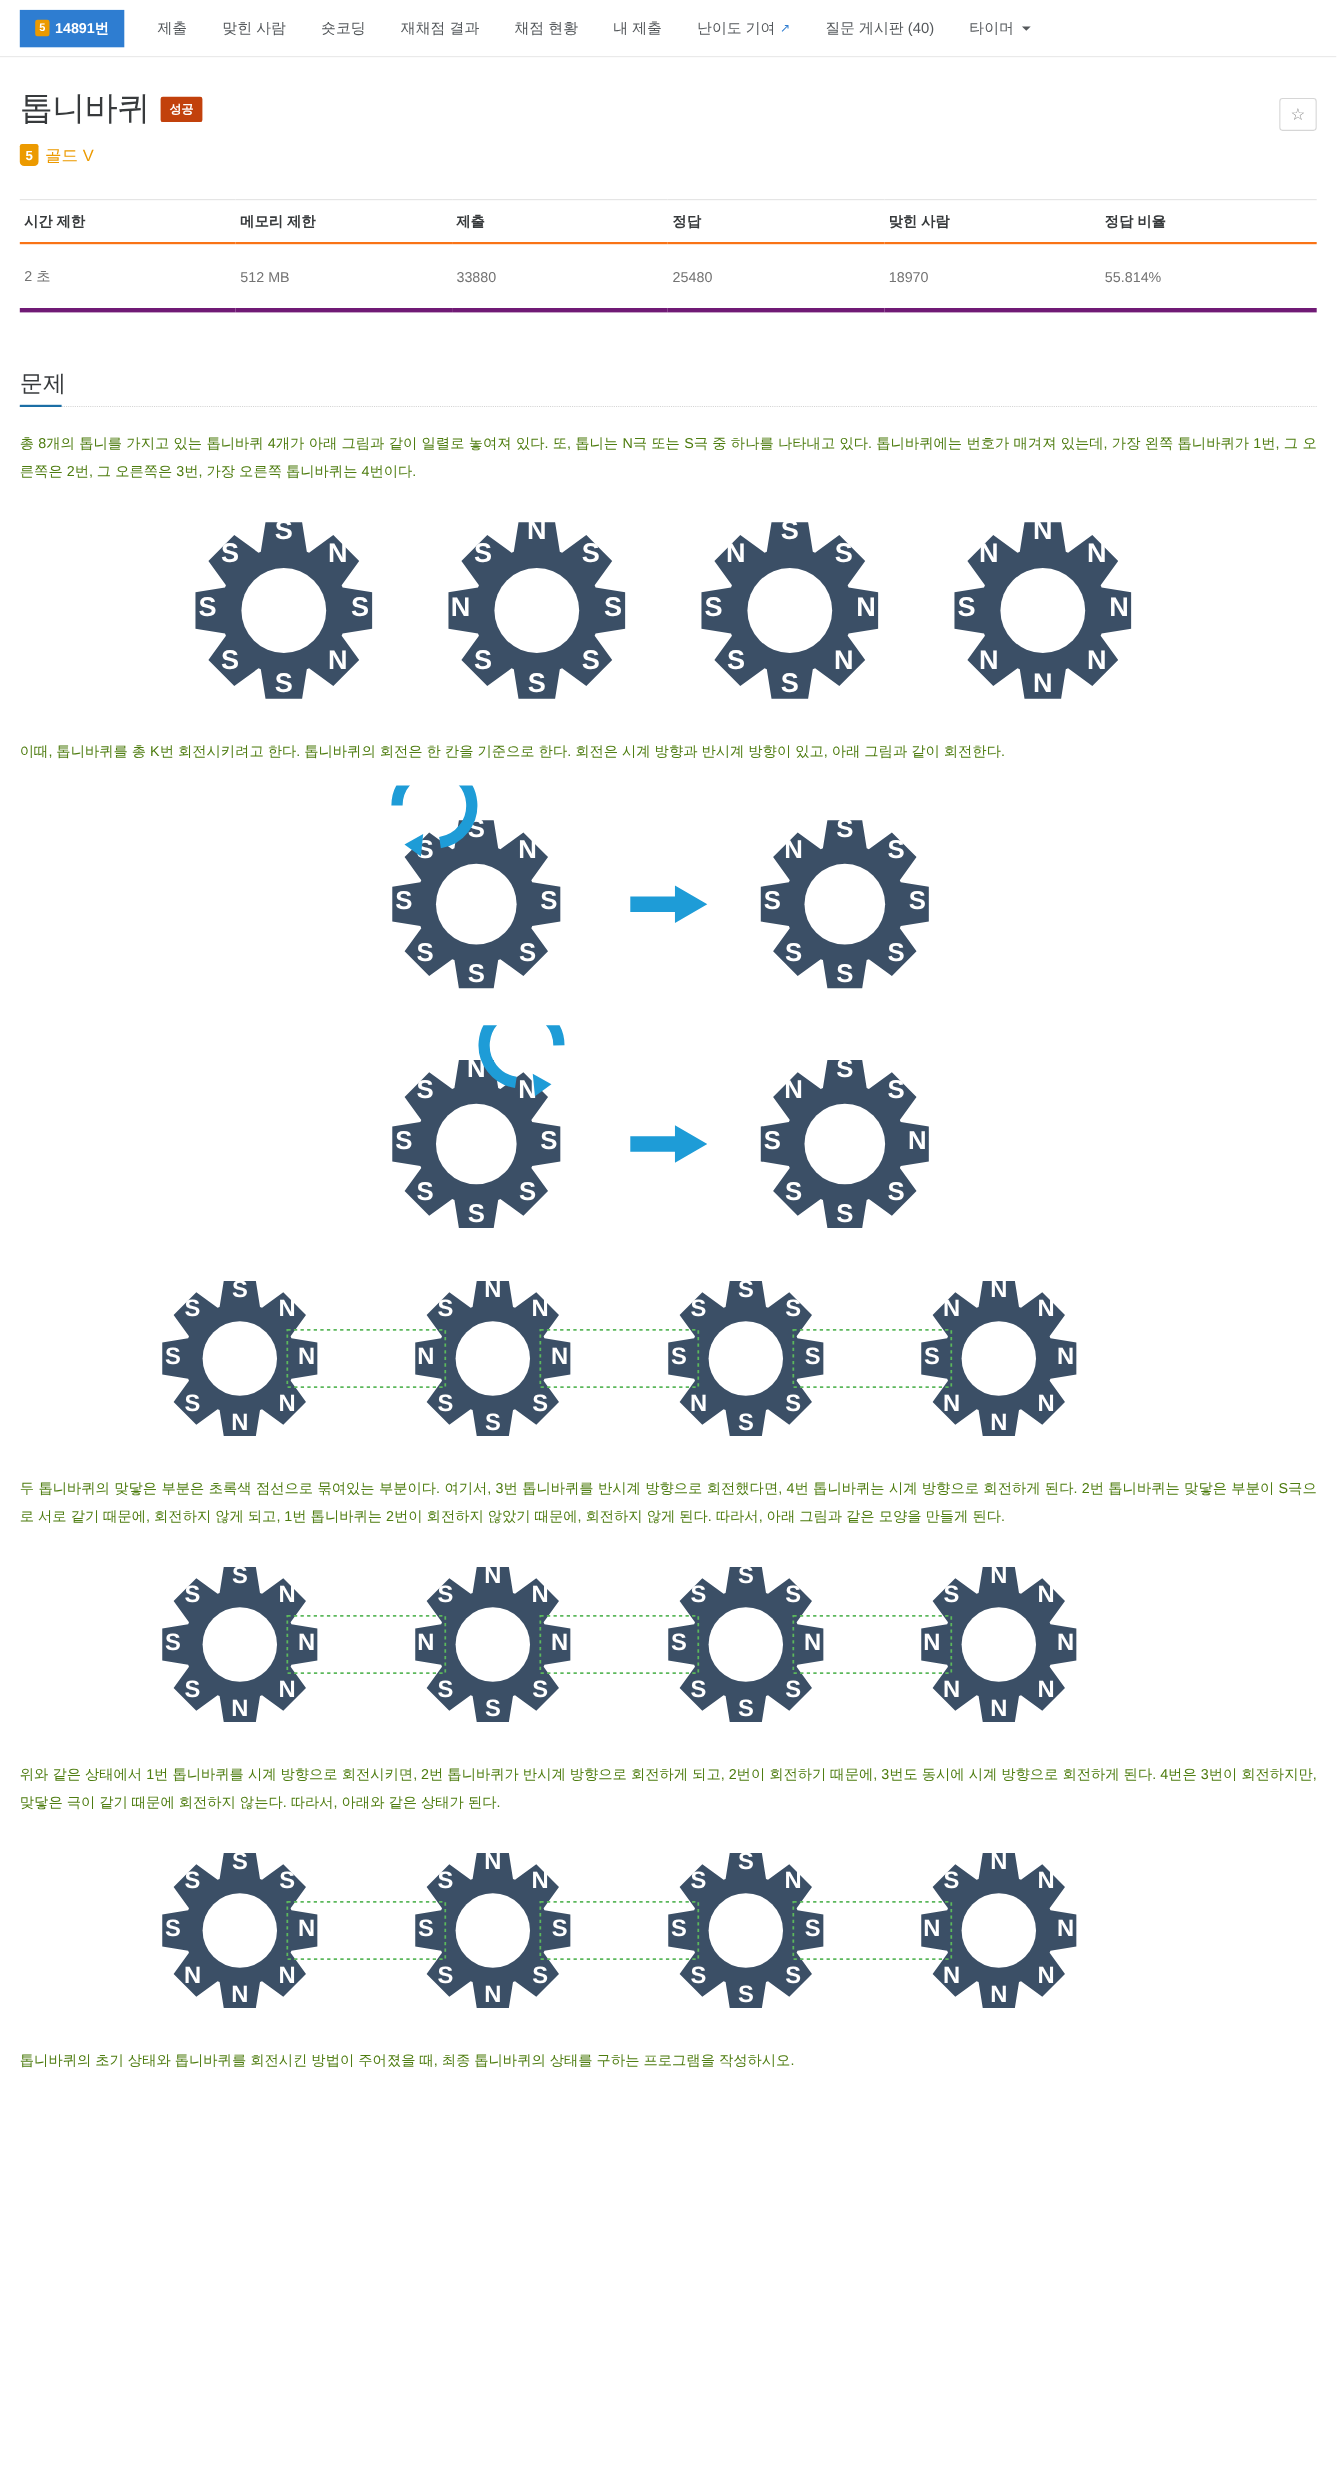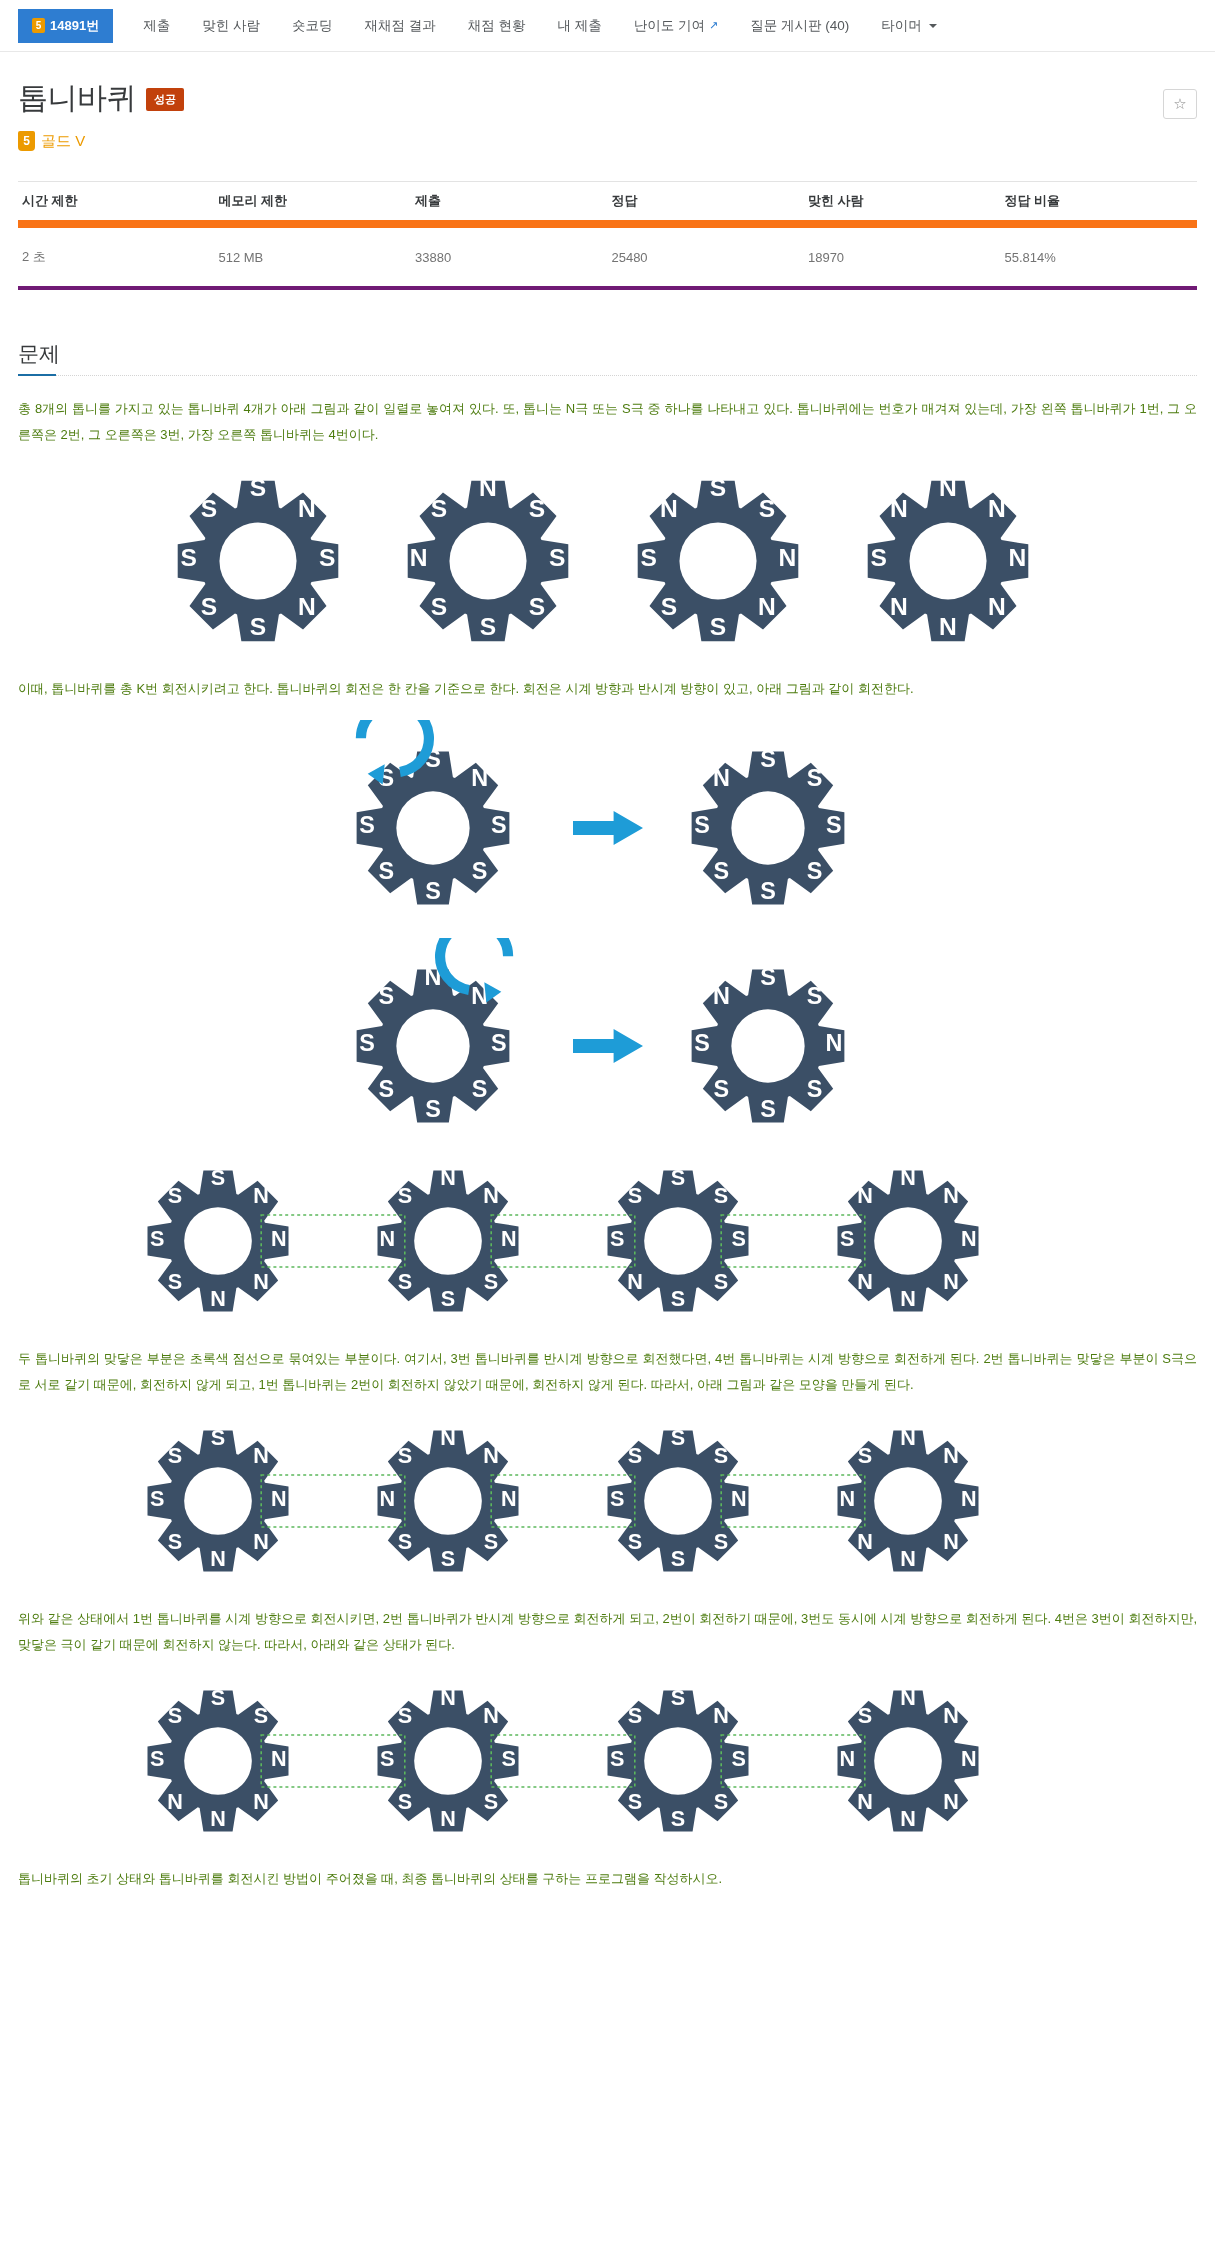--- a/index.html
+++ b/index.html
@@ -116,21 +116,21 @@
     width: 100%;
     border-collapse: collapse;
     margin-top: 30px;
     font-size: 13px;
   }
   table.stats th {
     text-align:left;
     font-weight: bold;
     color:#373a3c;
     padding: 10px 4px;
-    border-bottom: 8px solid #f97316;
+    border-bottom: 2px solid #f97316;
     border-top: 1px solid #e3e3e3;
     width: 16.66%;
   }
   table.stats td {
     padding: 20px 4px;
     color:#737373;
     border-bottom: 4px solid #701a75;
   }
 
   

